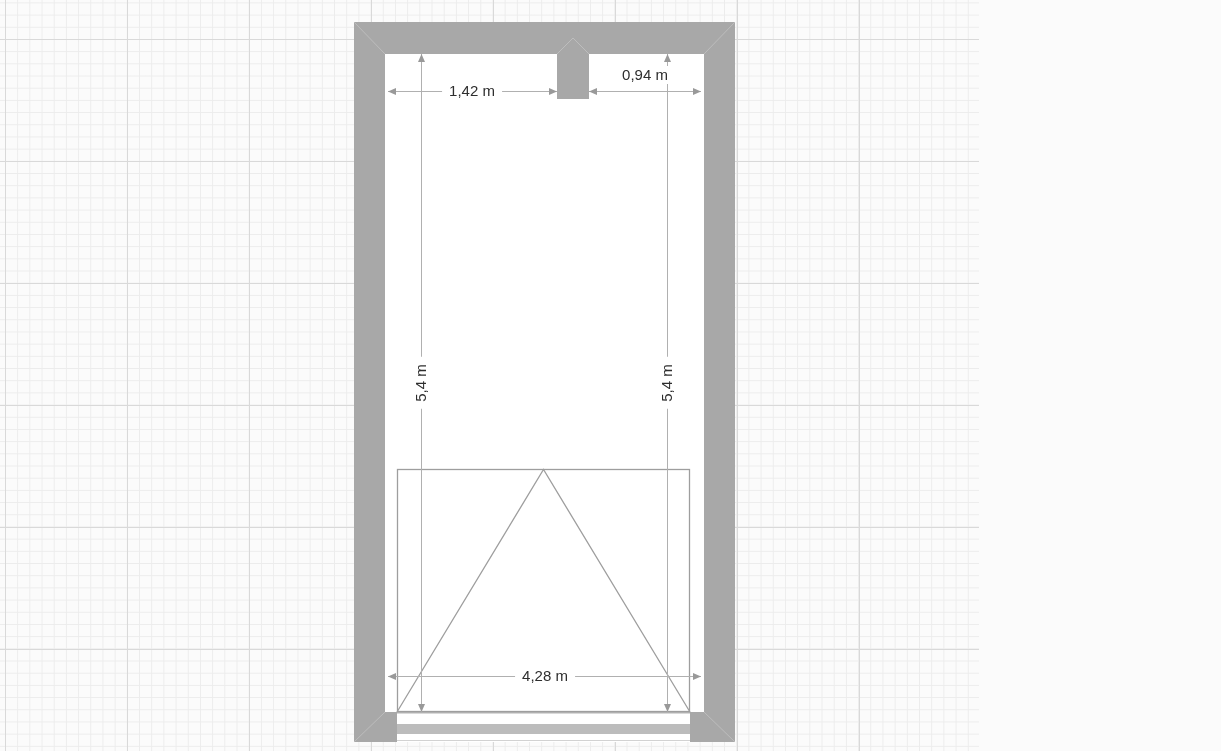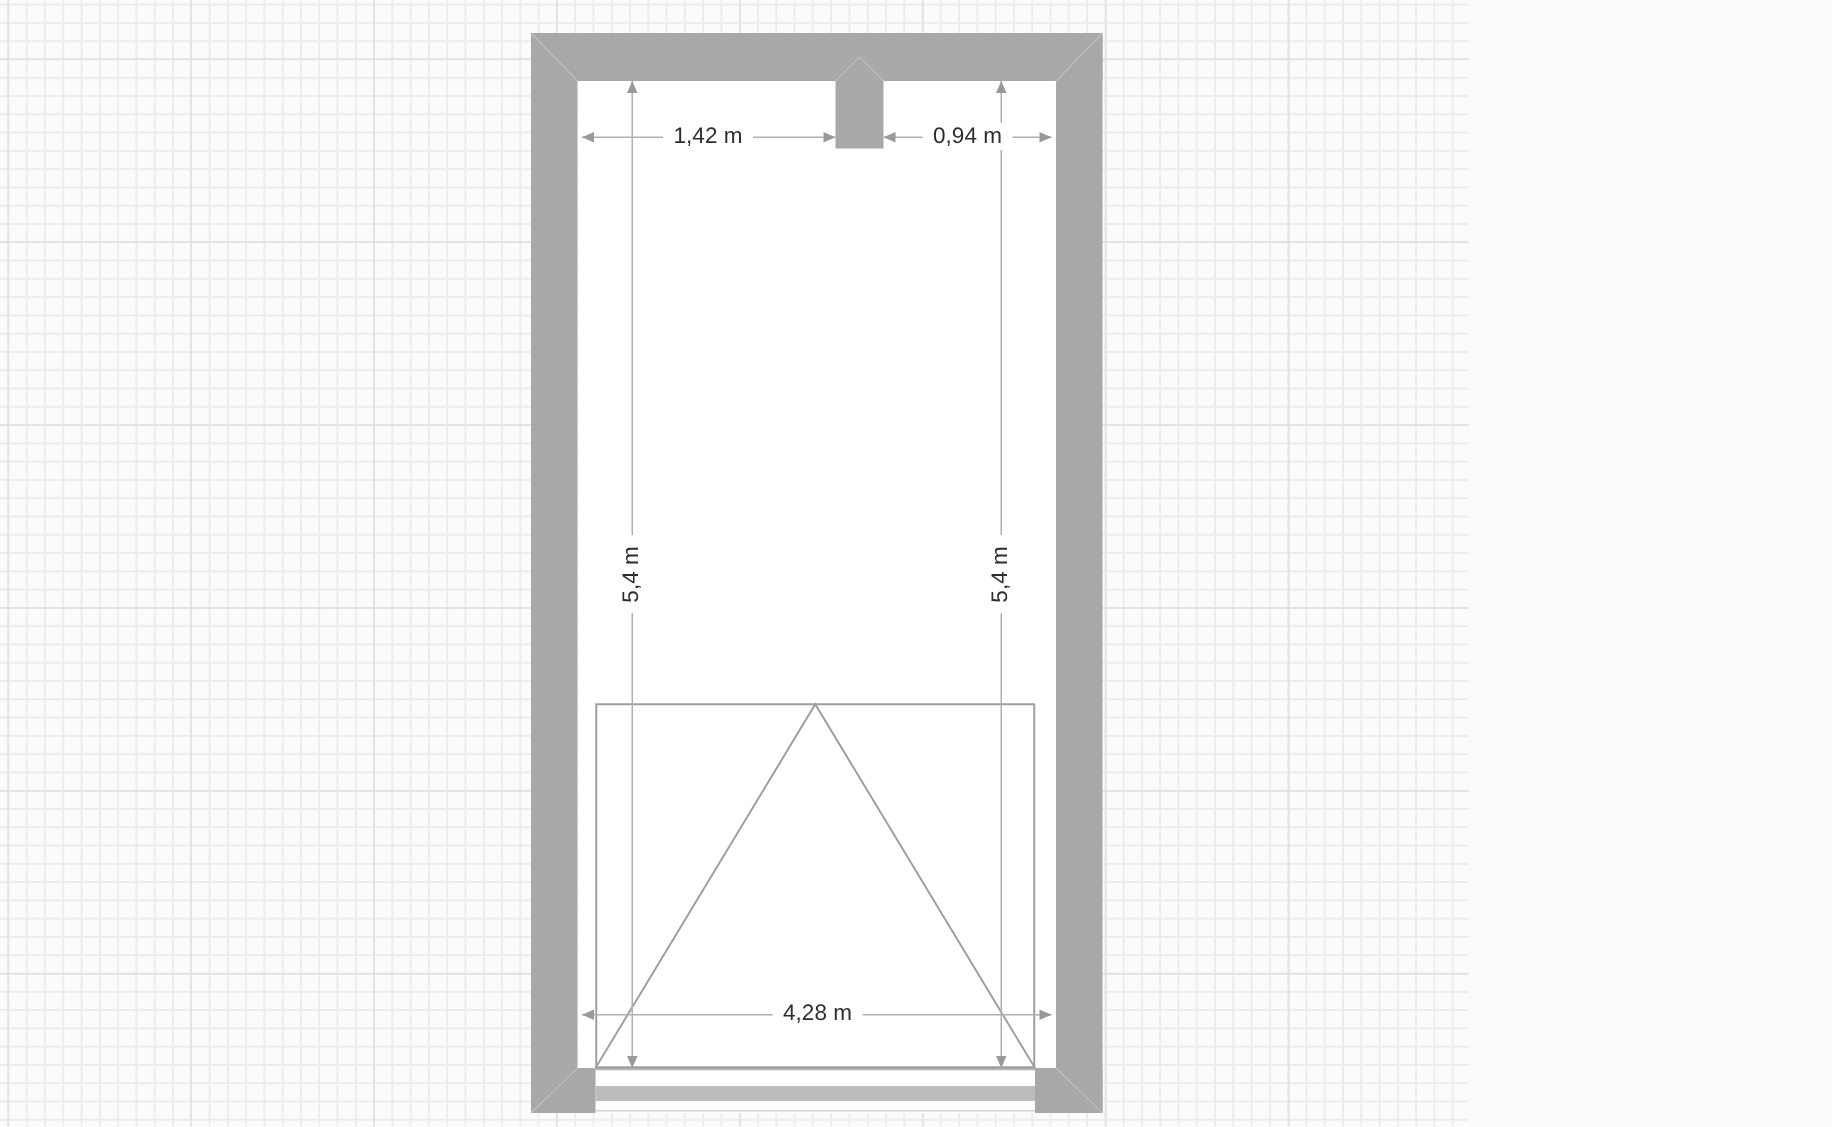--- a/index.html
+++ b/index.html
@@ -96,20 +96,20 @@
       <polygon points="421.5,712 418,704 425,704"></polygon>
       <polygon points="667.5,54 664,62 671,62"></polygon>
       <polygon points="667.5,712 664,704 671,704"></polygon>
       <polygon points="388,676.5 396,673 396,680"></polygon>
       <polygon points="701,676.5 693,673 693,680"></polygon>
     </g>
   </svg>
 
   <span class="dim-label" style="left:472px; top:91px;">1,42 m</span>
 
-  <span class="dim-label" style="left:645px; top:91px;">0,94 m</span>
+  <span class="dim-label" style="left:645px; top:75px;">0,94 m</span>
 
   <span class="dim-label vertical" style="left:421px; top:383px;">5,4 m</span>
 
   <span class="dim-label vertical" style="left:667px; top:383px;">5,4 m</span>
 
   <span class="dim-label" style="left:545px; top:676px;">4,28 m</span>
 </div>
 
 </body></html>

